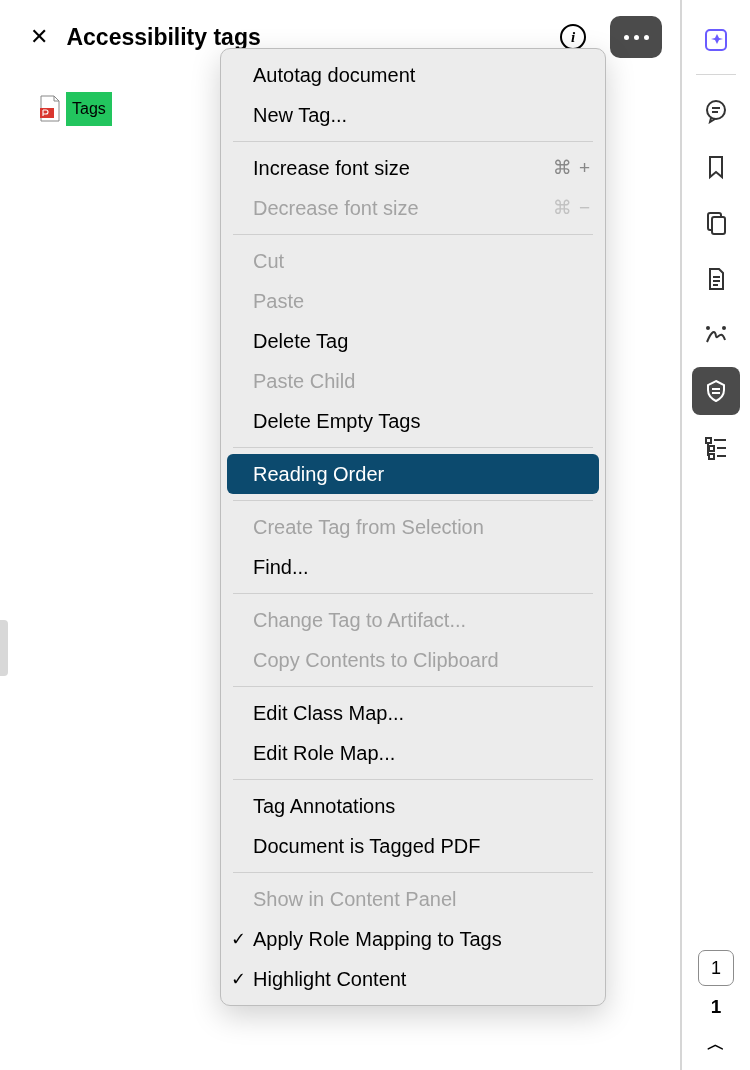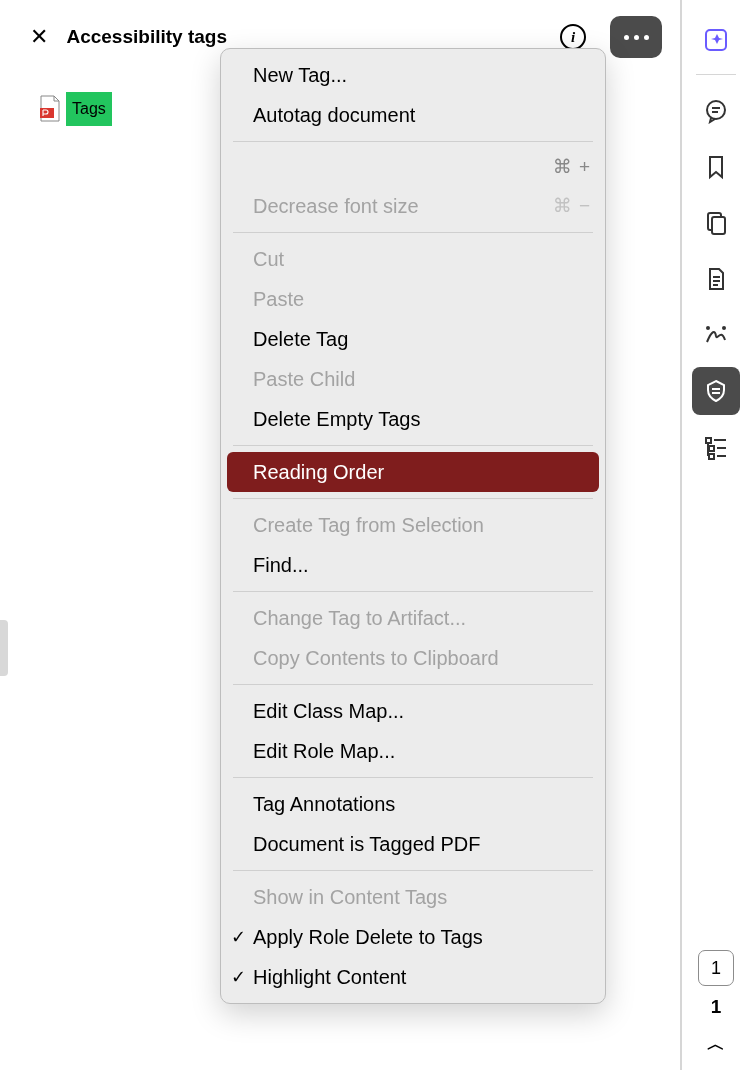--- a/index.html
+++ b/index.html
@@ -26,21 +26,21 @@
       gap: 18px;
     }
     .close-x {
       font-size: 22px;
       font-weight: 400;
       cursor: pointer;
       line-height: 1;
       color: #000;
     }
     .panel-title {
-      font-size: 19px;
+      font-size: 23px;
       font-weight: 700;
       color: #000;
       flex: 1;
     }
     .info-btn {
       width: 26px; height: 26px;
       border: 2px solid #000;
       border-radius: 50%;
       display: flex; align-items: center; justify-content: center;
       font-size: 15px;
@@ -104,21 +104,21 @@
     }
     .menu-item .shortcut {
       margin-left: auto;
       font-size: 19px;
       color: #888;
       letter-spacing: 1px;
     }
     .menu-item.disabled { color: #a3a3a3; text-align: center; }
     .menu-item.disabled .shortcut { color: #c2c2c2; }
     .menu-item.highlighted {
-      background: #7f1d1d;
+      background: #0c4a6e;
       color: #fff;
       border-radius: 6px;
       margin: 0 6px;
       padding-left: 26px;
       padding-right: 8px;
     }
     .menu-item .check {
       position: absolute;
       left: 10px;
       font-size: 18px;
@@ -210,27 +210,28 @@
         <path d="M5 15 v6 M5 15 h3 a2 2 0 0 1 0 4 h-3" stroke="#fff" stroke-width="1.1" fill="none"></path>
       </svg>
     </div>
     <div class="tags-label">Tags</div>
   </div>
 
   <div class="scrub-handle"></div>
 
   <div class="context-menu" id="context-menu">
       <div class="menu-item">
+        <span>Autotag document</span>
+      </div>
+      <div class="menu-item">
         <span>New Tag...</span>
       </div>
-      <div class="menu-item">
-        <span>Autotag document</span>
-      </div>
-      <div class="menu-sep"></div>
-      <div class="menu-item">
+      <div class="menu-sep"></div>
+      <div class="menu-item">
+        <span>Increase font size</span>
         <span class="shortcut">⌘ +</span>
       </div>
       <div class="menu-item disabled">
         <span>Decrease font size</span>
         <span class="shortcut">⌘ −</span>
       </div>
       <div class="menu-sep"></div>
       <div class="menu-item disabled">
         <span>Cut</span>
       </div>
@@ -273,25 +274,25 @@
       </div>
       <div class="menu-sep"></div>
       <div class="menu-item">
         <span>Tag Annotations</span>
       </div>
       <div class="menu-item">
         <span>Document is Tagged PDF</span>
       </div>
       <div class="menu-sep"></div>
       <div class="menu-item disabled">
-        <span>Show in Content Tags</span>
+        <span>Show in Content Panel</span>
       </div>
       <div class="menu-item">
         <span class="check">✓</span>
-        <span>Apply Role Delete to Tags</span>
+        <span>Apply Role Mapping to Tags</span>
       </div>
       <div class="menu-item">
         <span class="check">✓</span>
         <span>Highlight Content</span>
       </div>
     </div>
 
 </div>
 
 <div class="right-rail">

